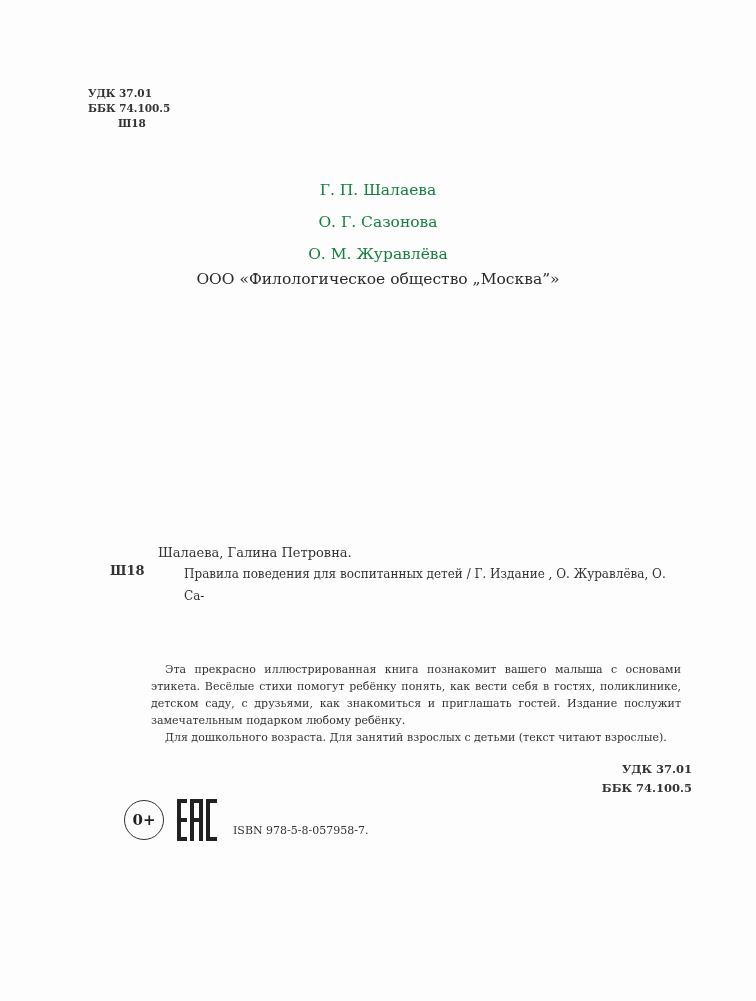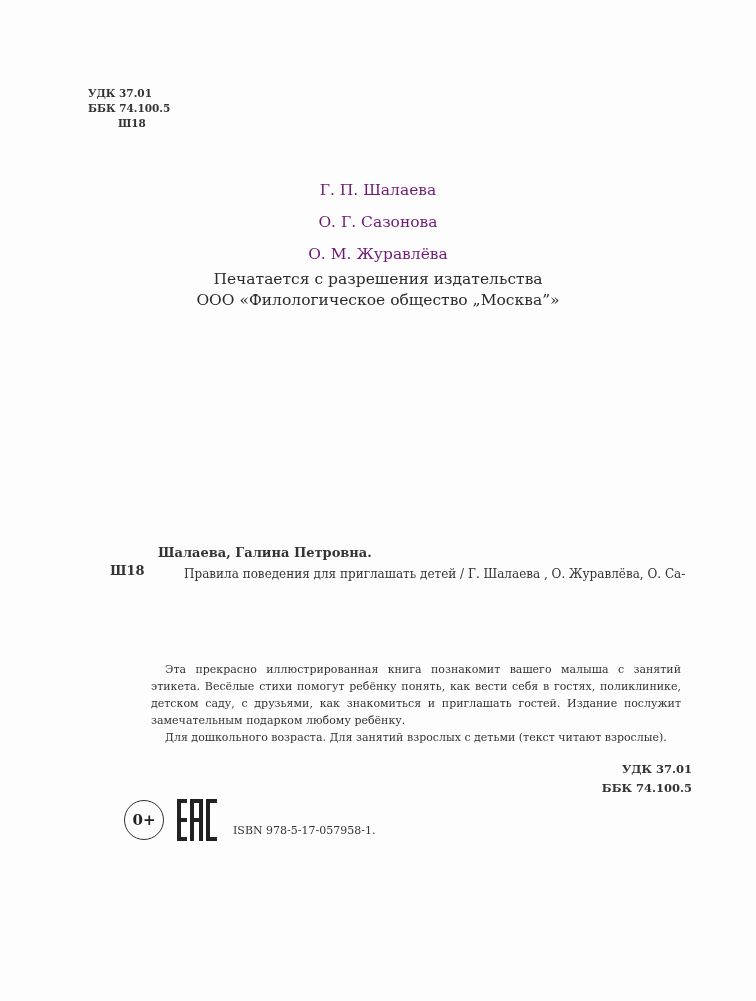--- a/index.html
+++ b/index.html
@@ -4,24 +4,24 @@
   <style>
     html, body { margin:0; padding:0; }
     body {
       width:756px; height:1001px; background:#fdfdfd; position:relative; overflow:hidden;
       font-family:"DejaVu Serif", "Liberation Serif", serif; color:#2a2a2a;
     }
     .abs { position:absolute; }
     .udk-top { left:88px; top:86px; font-size:10.5px; line-height:15px; font-weight:bold; color:#333; }
     .udk-top div { white-space:nowrap; }
     .udk-top .code { padding-left:30px; }
-    .authors { left:0; width:756px; top:174px; text-align:center; font-size:15.5px; color:#701a75; }
+    .authors { left:0; width:756px; top:174px; text-align:center; font-size:15.5px; color:#15803d; }
     .authors div { height:32px; line-height:32px; }
     .permission { left:0; width:756px; top:269px; text-align:center; font-size:15.5px; line-height:21px; color:#2b2b2b; }
-    .biblio-name { left:158px; top:545px; font-size:13px; font-weight:bold; color:#333; }
+    .biblio-name { left:158px; top:545px; font-size:13px; font-weight:normal; color:#333; }
     .biblio-code { left:110px; top:563px; font-size:13px; font-weight:bold; color:#333; }
     .biblio-text { left:158px; top:563px; width:528px; font-size:12px; line-height:22px; color:#333; }
     .biblio-text .l1 { padding-left:26px; }
     .annotation { left:151px; top:661px; width:530px; font-size:11px; line-height:17px; color:#333; text-align:justify; }
     .annotation .indent { text-indent:14px; }
     .udk-bottom { right:64px; top:760px; text-align:right; font-size:11.5px; line-height:19px; font-weight:bold; color:#333; }
     .age-badge { left:124px; top:800px; width:40px; height:40px; border:1.6px solid #333; border-radius:50%;
       display:flex; align-items:center; justify-content:center; font-size:15px; font-weight:bold; color:#222; box-sizing:border-box; }
     .eac-logo { left:175px; top:797px; width:44px; height:46px; }
     .isbn { left:233px; top:824px; font-size:11px; color:#333; }
@@ -35,32 +35,31 @@
   <div class="code">Ш18</div>
 </div>
 
 <div class="abs authors">
   <div>Г. П. Шалаева</div>
   <div>О. Г. Сазонова</div>
   <div>О. М. Журавлёва</div>
 </div>
 
 <div class="abs permission">
-  <div>Печатается с разрешения издательства</div>
   <div>ООО «Филологическое общество „Москва”»</div>
 </div>
 
 <div class="abs biblio-name">Шалаева, Галина  Петровна.</div>
 <div class="abs biblio-code">Ш18</div>
 <div class="abs biblio-text">
-  <div class="l1">Правила поведения для приглашать детей / Г. Шалаева ,  О. Журавлёва,  О. Са-</div>
+  <div class="l1">Правила поведения для воспитанных детей / Г. Издание ,  О. Журавлёва,  О. Са-</div>
 </div>
 
 <div class="abs annotation">
-  <div class="indent">Эта прекрасно иллюстрированная книга познакомит вашего малыша с занятий этикета. Весёлые стихи помогут ребёнку понять, как вести себя в гостях, поликлинике, детском саду, с друзьями, как знакомиться и приглашать гостей. Издание послужит замечательным подарком любому ребёнку.</div>
+  <div class="indent">Эта прекрасно иллюстрированная книга познакомит вашего малыша с основами этикета. Весёлые стихи помогут ребёнку понять, как вести себя в гостях, поликлинике, детском саду, с друзьями, как знакомиться и приглашать гостей. Издание послужит замечательным подарком любому ребёнку.</div>
   <div class="indent">Для дошкольного возраста. Для занятий взрослых с детьми (текст читают взрослые).</div>
 </div>
 
 <div class="abs udk-bottom">
   <div>УДК 37.01</div>
   <div>ББК 74.100.5</div>
 </div>
 
 <div class="abs age-badge">
   <span>0+</span>
@@ -68,13 +67,13 @@
 
 <svg class="abs eac-logo" viewBox="0 0 44 46">
 
   <path d="M2 2 H12 V6 H6 V21 H12 V25 H6 V40 H12 V44 H2 Z" fill="#222"></path>
 
   <path d="M15 44 V2 H28 V44 H24 V25 H19 V44 Z M19 6 V21 H24 V6 Z" fill="#222"></path>
 
   <path d="M31 2 H42 V6 H35 V40 H42 V44 H31 Z" fill="#222"></path>
 </svg>
 
-<div class="abs isbn">ISBN 978-5-17-057958-1.</div>
+<div class="abs isbn">ISBN 978-5-8-057958-7.</div>
 
 </body></html>

